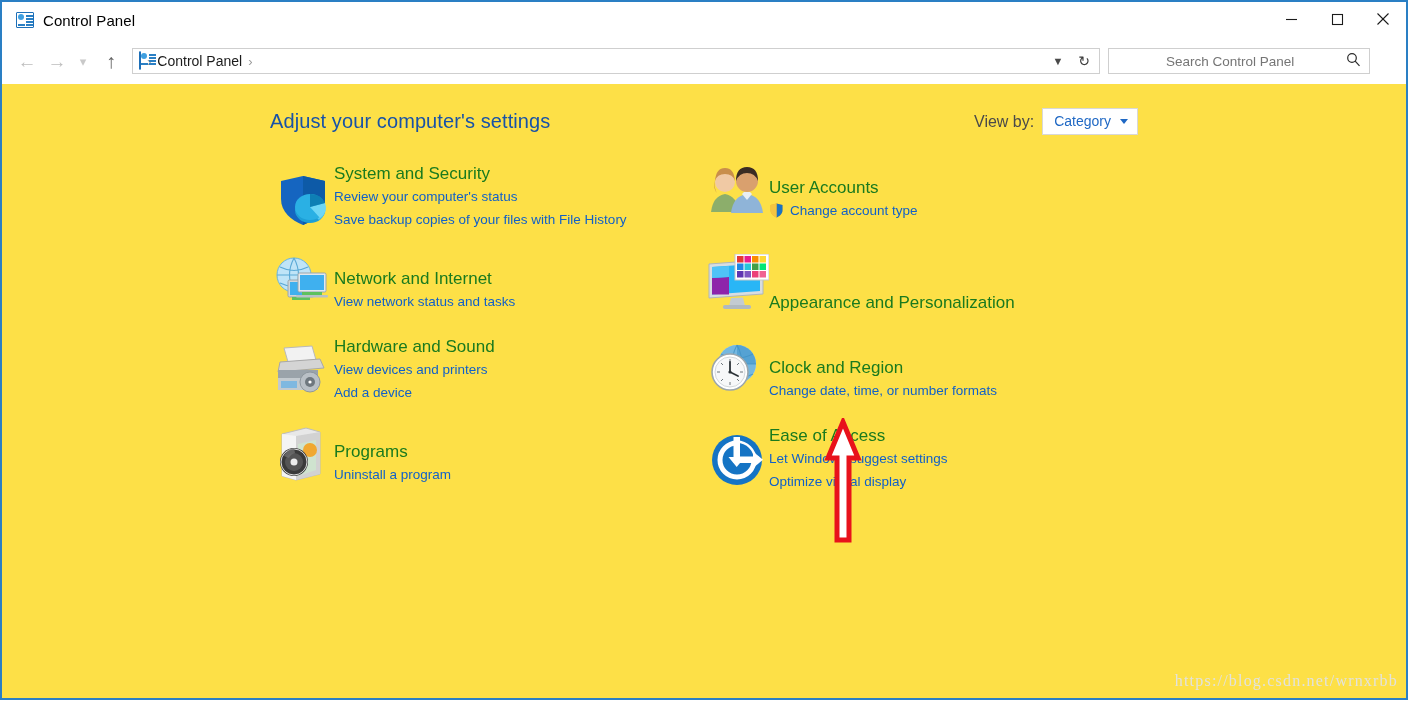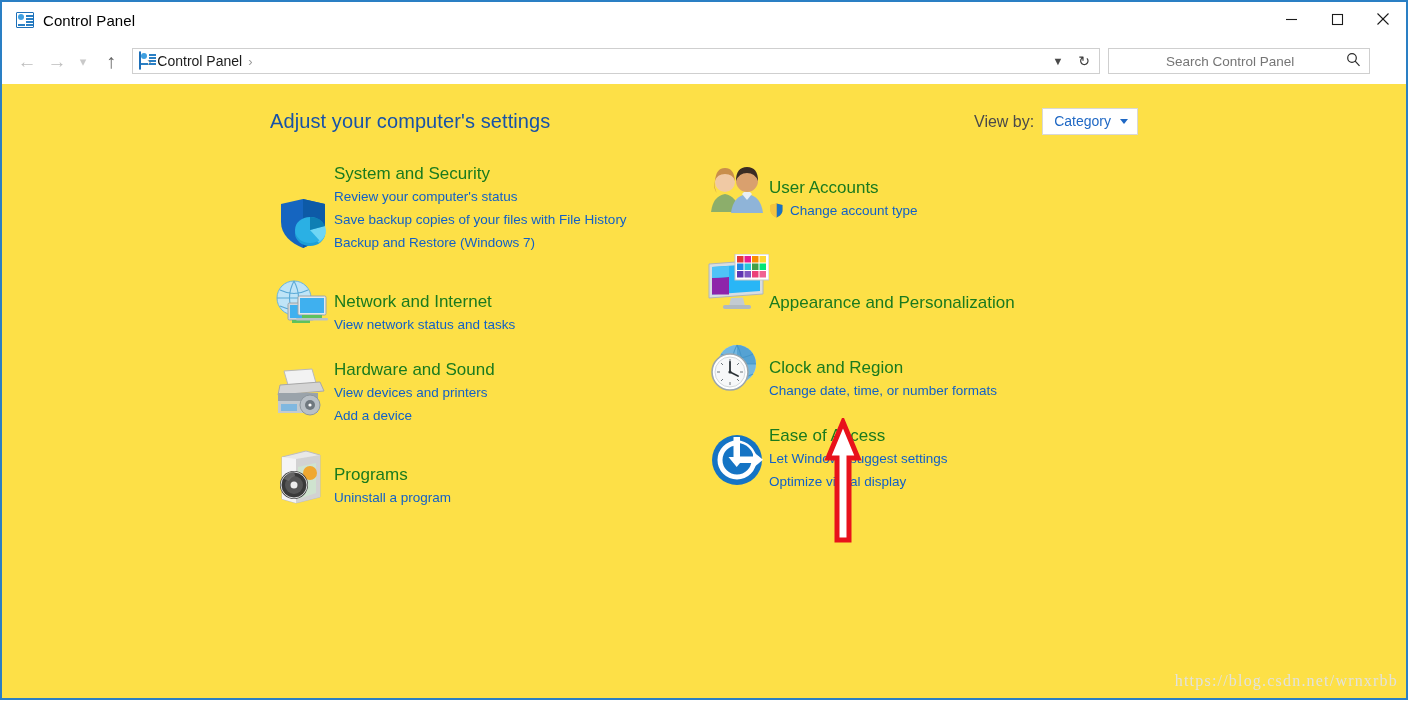--- a/index.html
+++ b/index.html
@@ -314,21 +314,20 @@
             <path d="M37 37 L37 24 A15 13 0 0 1 52 33 Z" fill="#0f86bb"></path>
             <ellipse cx="37" cy="34" rx="15" ry="13" fill="#2ab0e4"></ellipse>
             <path d="M37 34 L52 30 A15 13 0 0 1 47 45 Z" fill="#6fd6f5"></path>
             <path d="M37 34 L37 21 A15 13 0 0 1 52 30 Z" fill="#0e7fb4"></path>
           </svg>
         </div>
         <div class="cat-body">
           <span class="cat-title">System and Security</span>
           <span class="cat-link">Review your computer's status</span>
           <span class="cat-link">Save backup copies of your files with File History</span>
-          <span class="cat-link">Backup and Restore (Windows 7)</span>
         </div>
       </div>
 
       <div class="category" style="margin-bottom:22px;">
         <div class="cat-icon">
           <svg class="ic-net" width="58" height="54" viewBox="0 0 58 54">
             <circle cx="22" cy="20" r="17" fill="#bfe4f7"></circle>
             <circle cx="22" cy="20" r="17" fill="none" stroke="#6ab5dd" stroke-width="1"></circle>
             <path d="M8 12 q14 7 28 0 M8 28 q14 7 28 0 M22 3 q-9 17 0 34 M22 3 q9 17 0 34" fill="none" stroke="#5aa9d6" stroke-width="1.1"></path>
             <path d="M5 20 h34" stroke="#5aa9d6" stroke-width="1.1" fill="none"></path>

